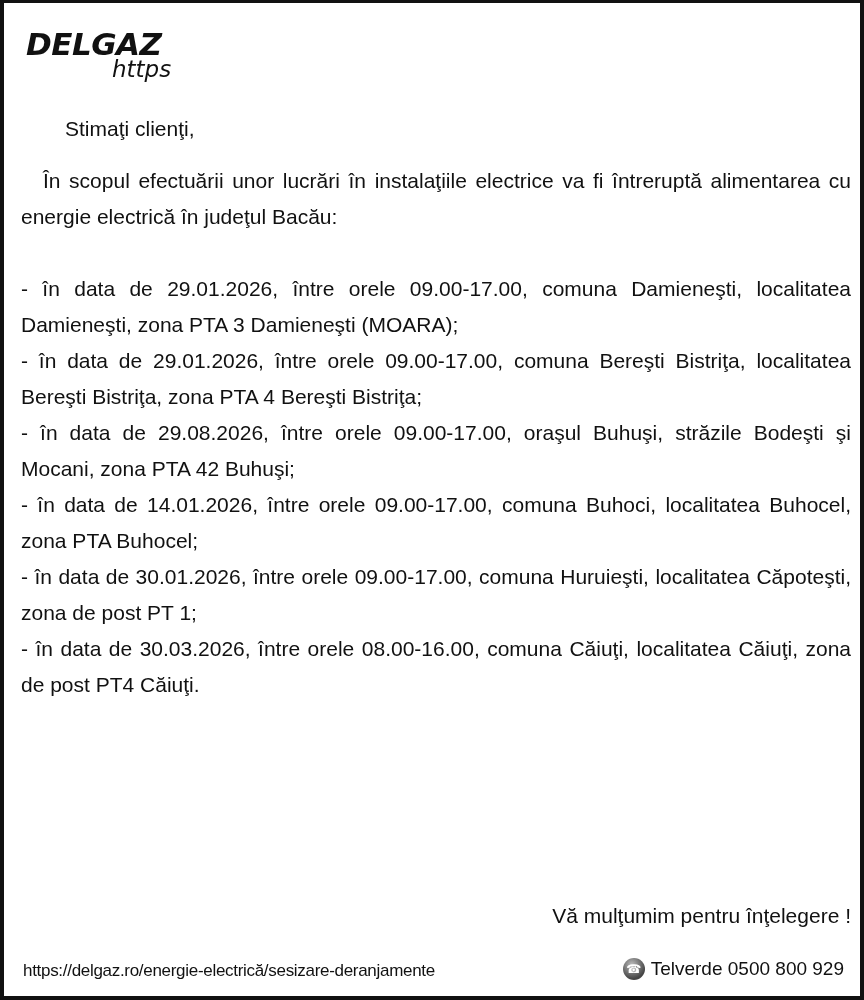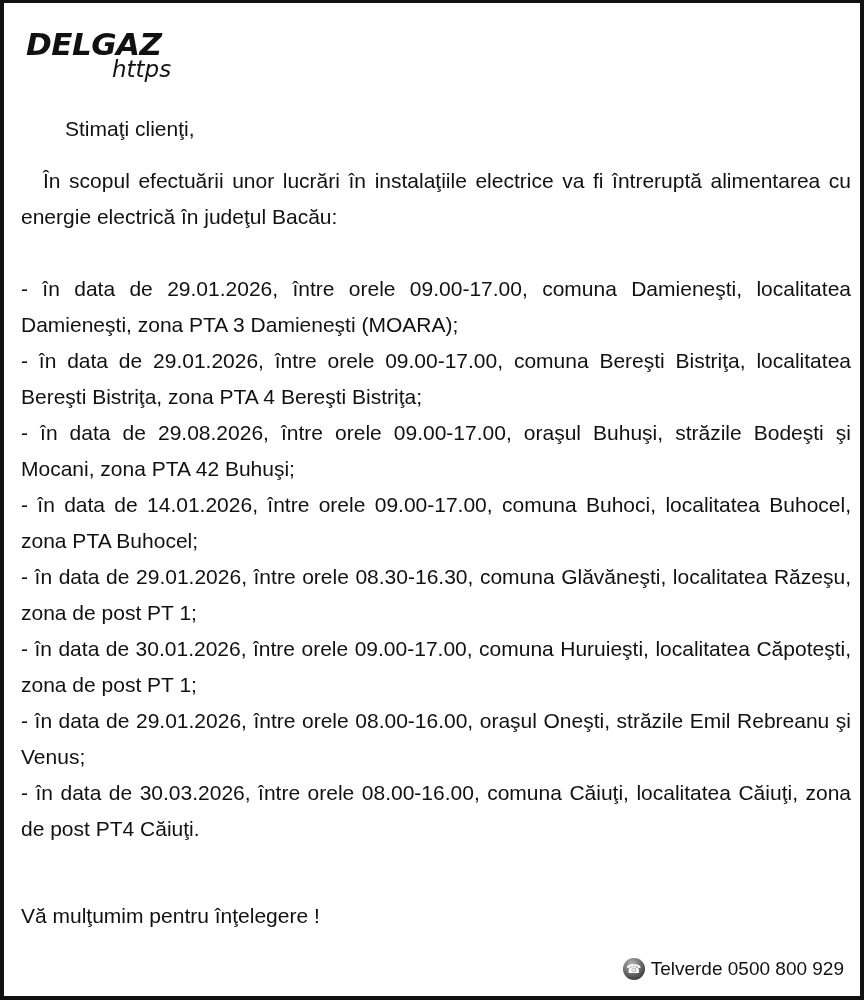--- a/index.html
+++ b/index.html
@@ -34,21 +34,21 @@
       font-family: "Liberation Sans", sans-serif;
       font-size: 21px; color: #111111;
       line-height: 36px;
       transform-origin: left top;
     }
     .greeting { top: 108px; margin-left: 44px; }
     .intro { top: 160px; text-align: justify; text-align-last: left; }
     .intro .indent { display: inline-block; width: 22px; }
     .items { top: 268px; }
     .item { text-align: justify; text-align-last: left; }
-    .closing { top: 895px; }
+    .closing { top: 895px; text-align: right; }
     .footer-url {
       position: absolute; left: 19px; top: 958px;
       font-family: "Liberation Sans", sans-serif;
       font-size: 17px; color: #111111; letter-spacing: -0.3px;
     }
     .footer-phone {
       position: absolute; right: 16px; top: 955px;
       font-family: "Liberation Sans", sans-serif;
       font-size: 19px; color: #111111;
       display: flex; align-items: center; gap: 6px;
@@ -73,27 +73,26 @@
 
   <div class="text greeting">Stimaţi clienţi,</div>
 
   <div class="text intro"><span class="indent"></span><span>În scopul efectuării unor lucrări în instalaţiile electrice va fi întreruptă alimentarea cu energie electrică în judeţul Bacău:</span></div>
 
   <div class="text items">
     <div class="item">- în data de 29.01.2026, între orele 09.00-17.00, comuna Damieneşti, localitatea Damieneşti, zona PTA 3 Damieneşti (MOARA);</div>
     <div class="item">- în data de 29.01.2026, între orele 09.00-17.00, comuna Bereşti Bistriţa, localitatea Bereşti Bistriţa, zona PTA 4 Bereşti Bistriţa;</div>
     <div class="item">- în data de 29.08.2026, între orele 09.00-17.00, oraşul Buhuşi, străzile Bodeşti şi Mocani, zona PTA 42 Buhuşi;</div>
     <div class="item">- în data de 14.01.2026, între orele 09.00-17.00, comuna Buhoci, localitatea Buhocel, zona PTA Buhocel;</div>
-    <div class="item">- în data de 29.01.2026, între orele 08.30-16.30, comuna Glăvăneşti, localitatea Răzeşu, zona de post PT 1;</div>
     <div class="item">- în data de 30.01.2026, între orele 09.00-17.00, comuna Huruieşti, localitatea Căpoteşti, zona de post PT 1;</div>
-    <div class="item">- în data de 29.01.2026, între orele 08.00-16.00, oraşul Oneşti, străzile Emil Rebreanu şi Venus;</div>
     <div class="item">- în data de 30.03.2026, între orele 08.00-16.00, comuna Căiuţi, localitatea Căiuţi, zona de post PT4 Căiuţi.</div>
   </div>
 
   <div class="text closing">Vă mulţumim pentru înţelegere !</div>
 
+  <div class="footer-url">https://delgaz.ro/energie-electrică/sesizare-deranjamente</div>
 
   <div class="footer-phone">
     <span class="phone-icon">☎</span>
     <span>Telverde 0500 800 929</span>
   </div>
 
 </div>
 
 </body></html>

